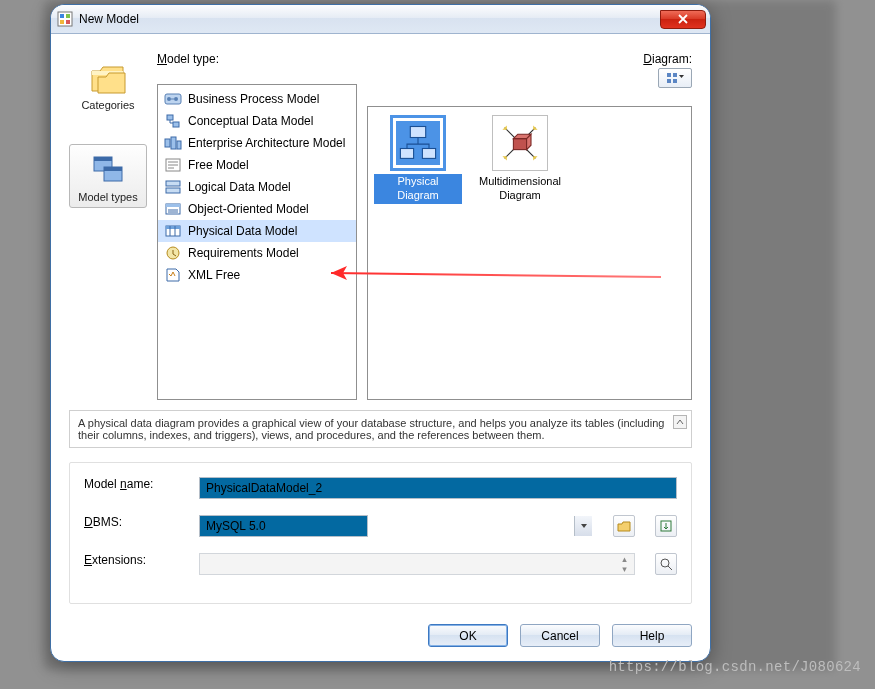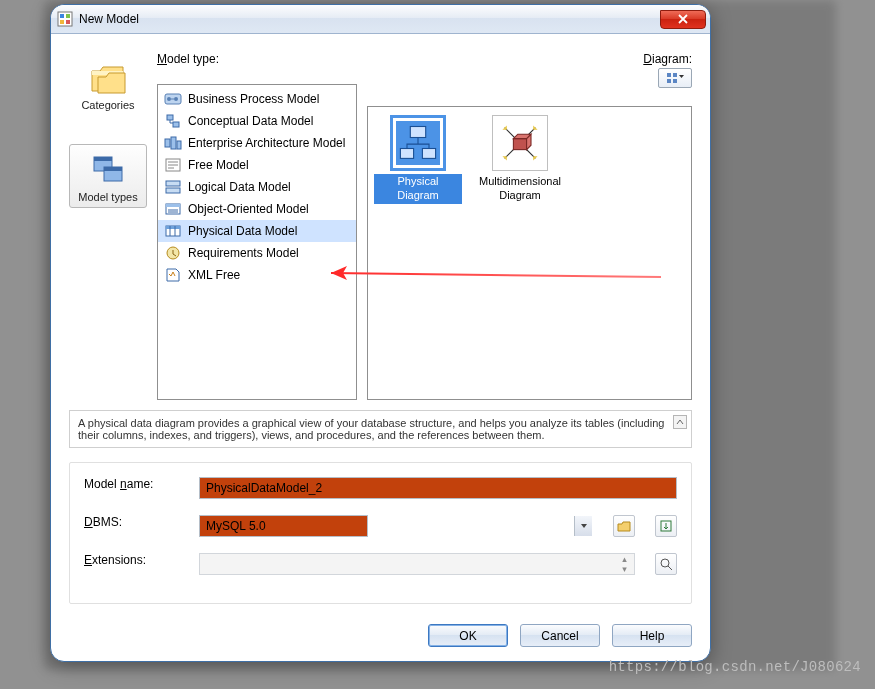--- a/index.html
+++ b/index.html
@@ -84,21 +84,21 @@
   .desc-box {
     margin-top:10px; border:1px solid #cfcfcf; padding:6px 8px; font-size:11px; color:#333;
     position:relative; background:#fff;
   }
   .desc-up { position:absolute; right:4px; top:4px; width:14px; height:14px; border:1px solid #b5b5b5;
     display:flex;align-items:center;justify-content:center; color:#666; font-size:10px; background:#f4f4f4;}
 
   .form { margin-top:14px; border:1px solid #e0e0e0; border-radius:2px; padding:14px 14px 12px; }
   .form-row { display:flex; gap:20px; margin-bottom:16px; }
   .form-row label { width:95px; }
-  .tinput { flex:1; height:22px; border:1px solid #b5bec8; padding:2px 6px; font:inherit; background:#c2410c;}
+  .tinput { flex:1; height:22px; border:1px solid #b5bec8; padding:2px 6px; font:inherit; background:#0369a1;}
   .select { flex:1; position:relative; }
   .select .tinput{ }
   .select .dd { position:absolute; right:1px; top:1px; width:18px; height:20px; background:linear-gradient(#f2f5fa,#d7deea);
     border-left:1px solid #b5bec8; display:flex; align-items:center; justify-content:center; }
   .icon-btn { width:22px; height:22px; border:1px solid #c0c6cf; background:linear-gradient(#fff,#eceff4);
     display:flex;align-items:center;justify-content:center; cursor:pointer; border-radius:2px;}
   .ext-field { flex:1; height:22px; border:1px solid #d2d6db; background:#f4f4f4; display:flex; align-items:center; justify-content:flex-end; color:#888;}
   .ext-field .stepper{ width:16px; text-align:center; line-height:10px; font-size:9px; padding-right:3px;}
 
   .dlg-buttons { display:flex; justify-content:flex-end; gap:12px; margin-top:20px; }

